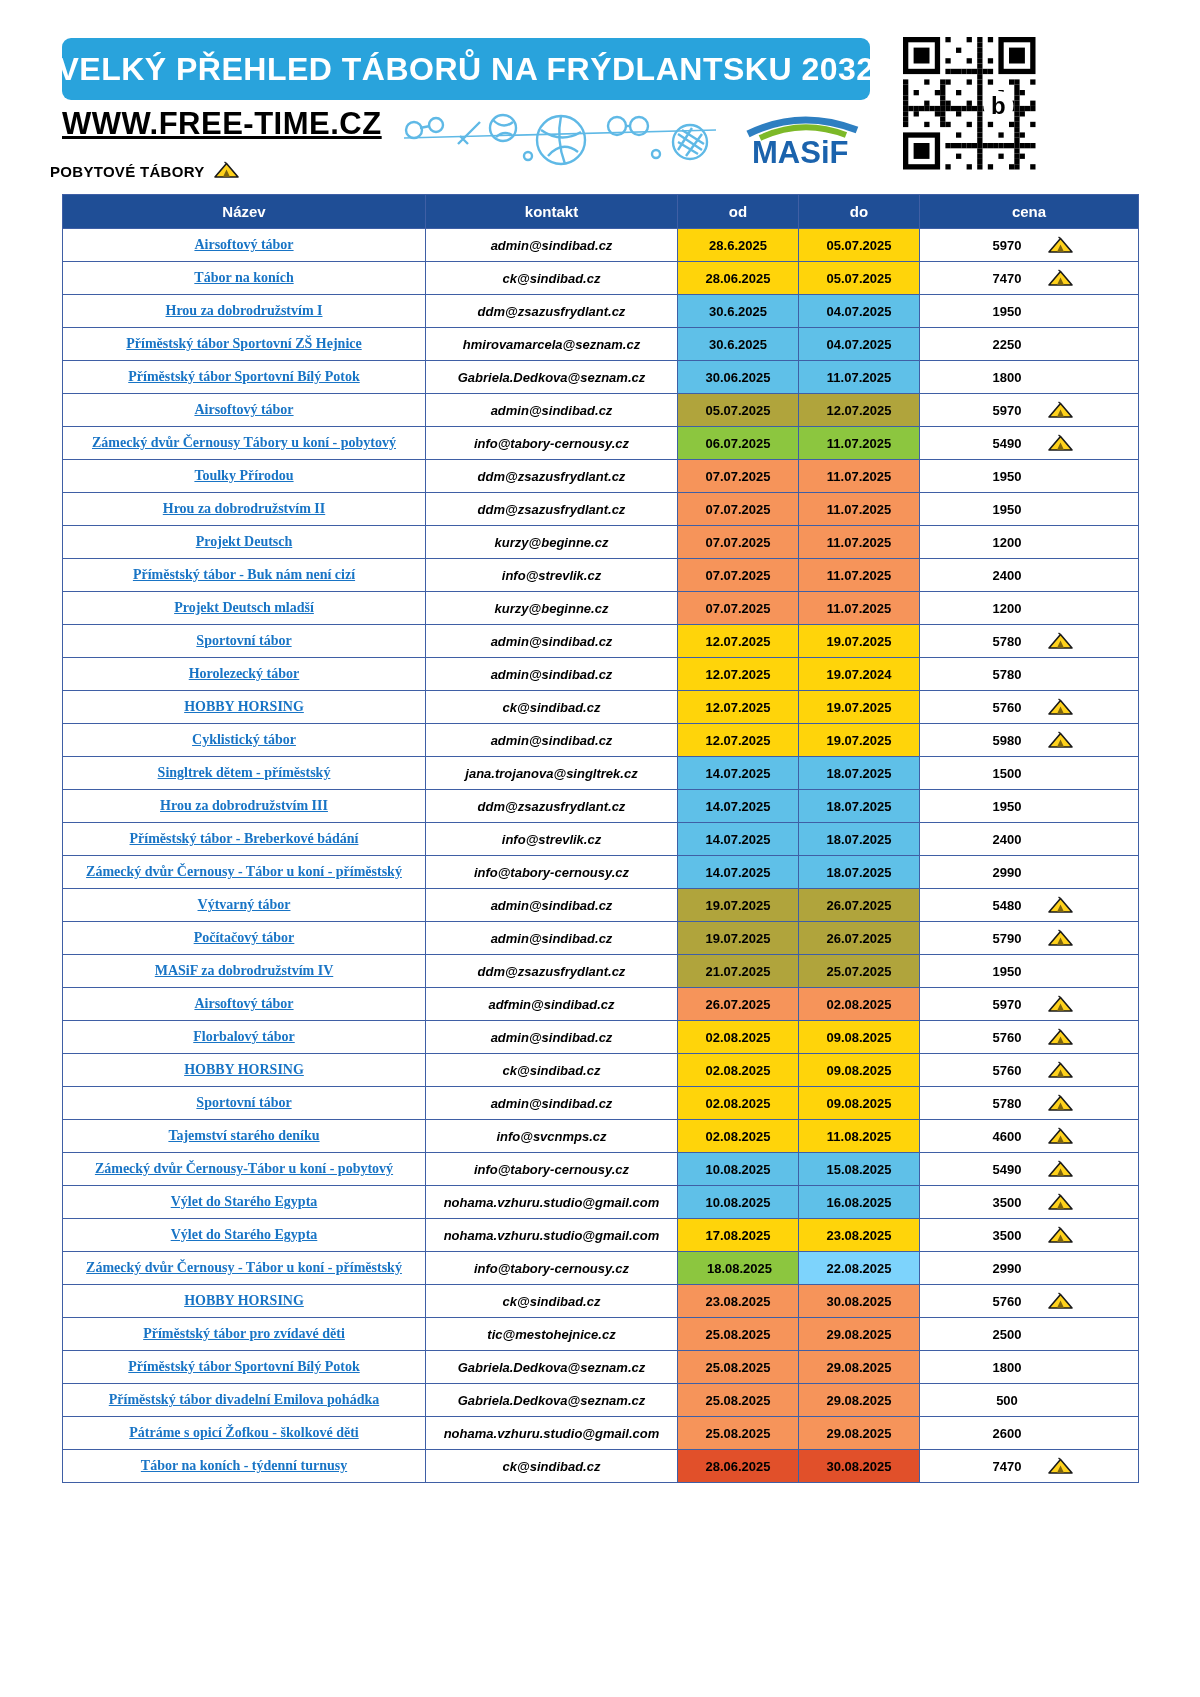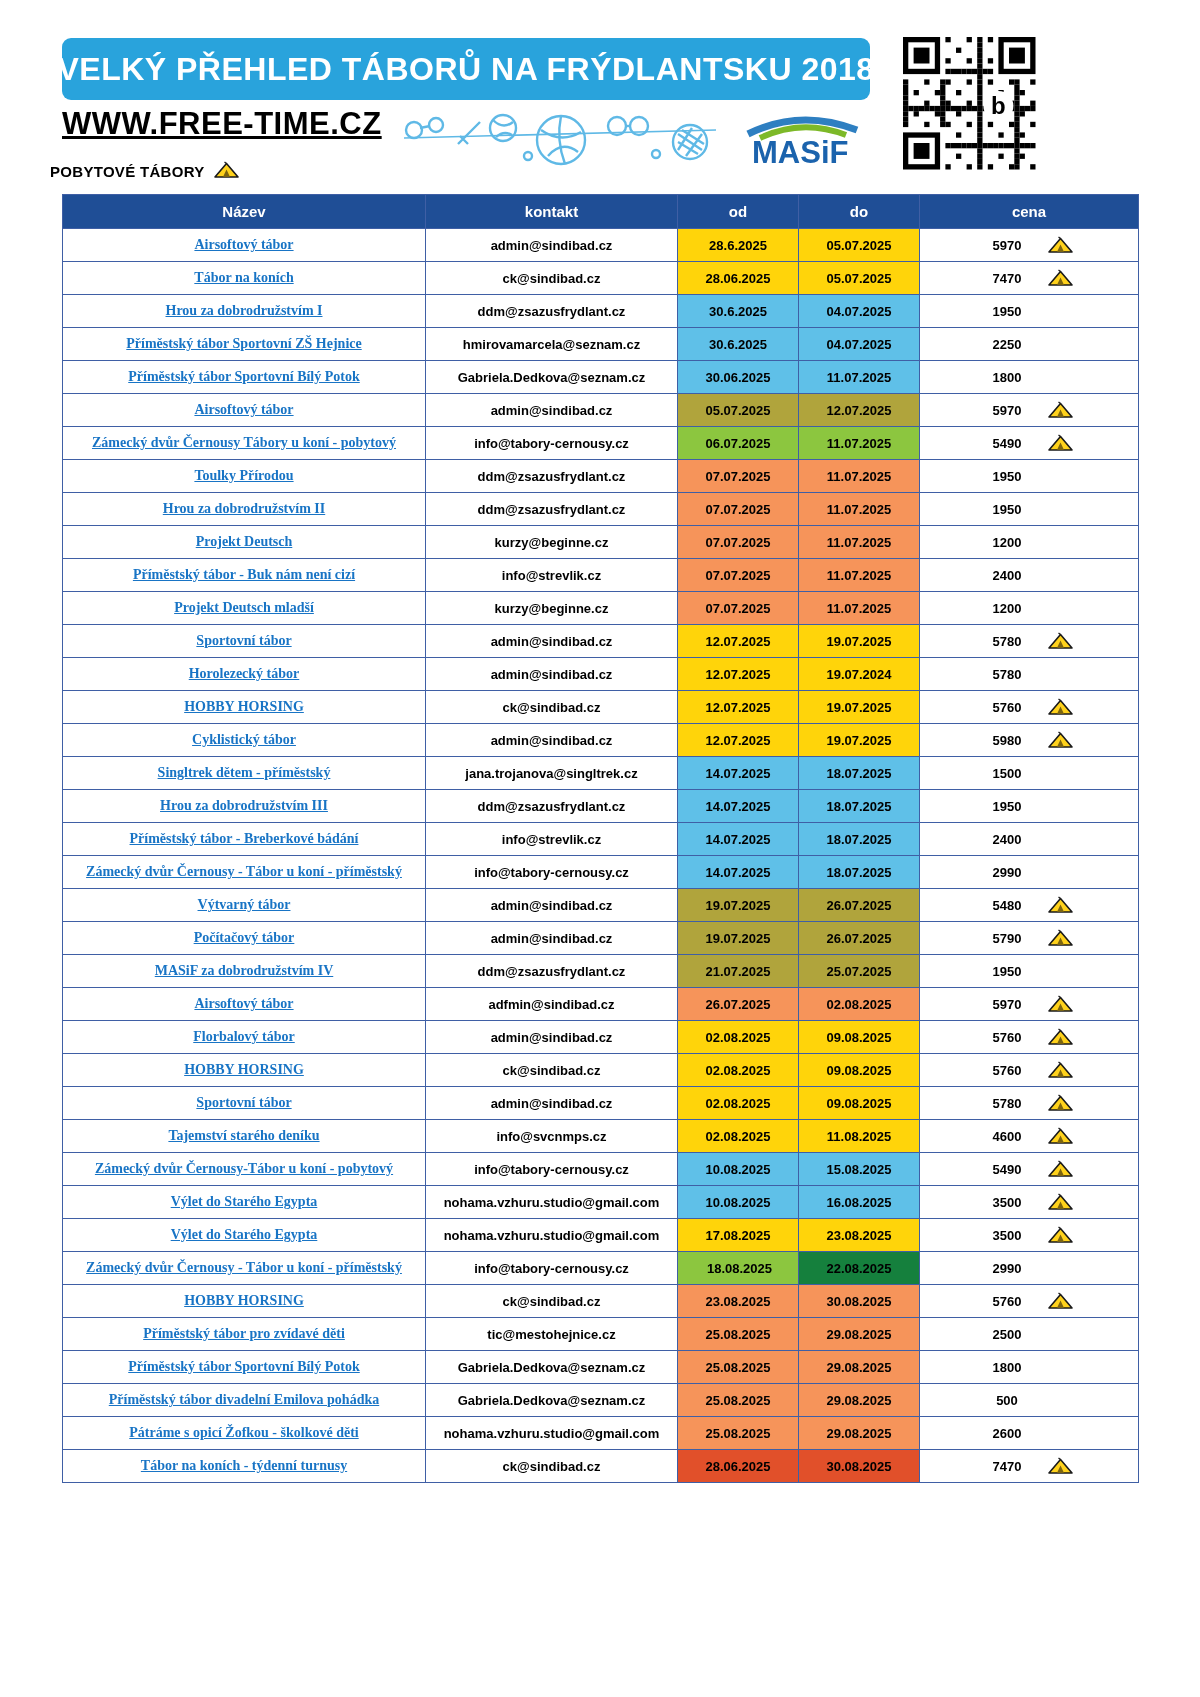--- a/index.html
+++ b/index.html
@@ -21,33 +21,33 @@
 
   .section-label{position:absolute;left:50px;top:161px;display:flex;align-items:center;gap:8px;
     font-size:15px;font-weight:800;color:#000;letter-spacing:.3px;}
 
   table.camps{position:absolute;left:62px;top:194px;width:1076px;border-collapse:collapse;table-layout:fixed;}
   table.camps th{background:var(--header-row,#1f4e96);color:#fff;font-size:15px;font-weight:700;
     height:31px;border:1px solid #3f5fa5;text-align:center;}
   table.camps td{height:32px;font-size:13px;font-weight:700;color:#000;border:1px solid #3f5fa5;
     text-align:center;padding:0 5px;overflow:hidden;white-space:nowrap;}
   .name-link{color:var(--link,#1874c5);text-decoration:underline;font-size:14px;font-weight:700;cursor:pointer;font-family:Liberation Serif, serif;}
-  .td-contact{font-size:13px;}
+  .td-contact{font-size:13px;font-style:italic;}
   .td-od,.td-do{font-size:12.5px;}
   .cena-wrap{position:relative;display:block;}
   .cena-val{display:inline-block;transform:translateX(-22px);}
   .tent-slot{position:absolute;left:calc(50% + 18px);top:50%;transform:translateY(-50%);display:flex;align-items:center;}
 </style>
 </head>
 <body>
 
 <div class="page">
 
   <div class="banner">
-    <span>VELKÝ PŘEHLED TÁBORŮ NA FRÝDLANTSKU 2018</span>
+    <span>VELKÝ PŘEHLED TÁBORŮ NA FRÝDLANTSKU 2032</span>
   </div>
 
   <svg class="qr" id="qr-svg" viewBox="0 0 138 138">
       <rect width="138" height="138" fill="#fff"></rect>
       <rect x="45.4" y="3" width="5.3" height="5.3" fill="#000"></rect>
       <rect x="66.6" y="3" width="5.3" height="5.3" fill="#000"></rect>
       <rect x="77.2" y="3" width="5.3" height="5.3" fill="#000"></rect>
       <rect x="87.8" y="3" width="5.3" height="5.3" fill="#000"></rect>
       <rect x="77.2" y="8.3" width="5.3" height="5.3" fill="#000"></rect>
       <rect x="56" y="13.6" width="5.3" height="5.3" fill="#000"></rect>
@@ -832,21 +832,21 @@
       </span>
     </td>
   </tr>
 
   <tr>
     <td class="td-name">
       <a class="name-link">Zámecký dvůr Černousy - Tábor u koní - příměstský</a>
     </td>
     <td class="td-contact">info@tabory-cernousy.cz</td>
     <td class="td-od" style="background: rgb(140, 198, 63); padding-left: 8px;">18.08.2025</td>
-    <td class="td-do" style="background: #15803d;">22.08.2025</td>
+    <td class="td-do" style="background: #7dd3fc;">22.08.2025</td>
     <td class="td-cena">
       <span class="cena-wrap">
         <span class="cena-val">2990</span>
         <span class="tent-slot"></span>
       </span>
     </td>
   </tr>
 
   <tr>
     <td class="td-name">

